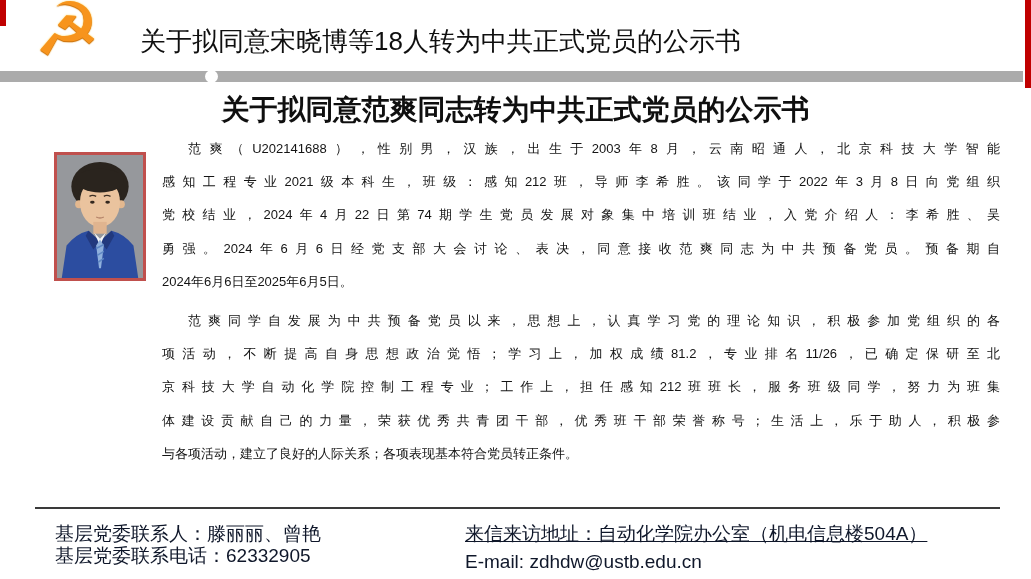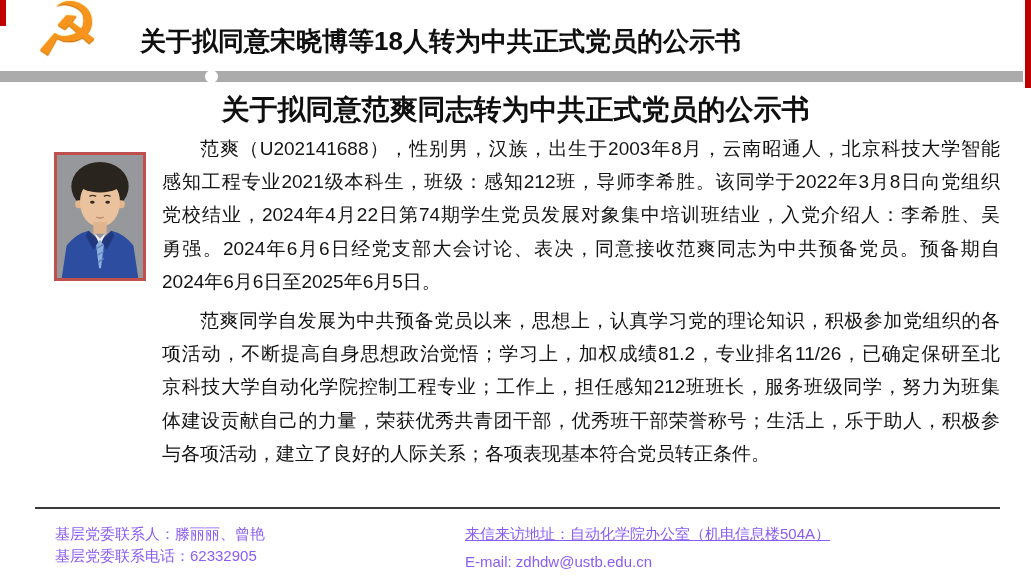--- a/index.html
+++ b/index.html
@@ -12,48 +12,48 @@
   
   .red-mark-left{position:absolute;left:0;top:0;width:6px;height:26px;background:#c00000;}
   .red-strip-right{position:absolute;right:0;top:0;width:6px;height:88px;background:#c00000;}
   .emblem{
     position:absolute;left:34px;top:-8px;font-size:74px;line-height:74px;
     color:#f7941d;text-shadow:0 1px 1px #c96a00, 0 0 2px #ffd24d;
     font-family:"DejaVu Sans",sans-serif;
   }
   .header-title{
     position:absolute;left:140px;top:24px;margin:0;
-    font-size:26px;font-weight:bold;color:#0f0f0f;white-space:nowrap;
+    font-size:26px;font-weight:normal;color:#0f0f0f;white-space:nowrap;
   }
   .gray-bar{position:absolute;left:0;top:71px;width:1023px;height:11px;background:#ababab;}
   .bar-dot{position:absolute;left:205px;top:-1px;width:13px;height:13px;border-radius:50%;background:#ffffff;}
 
   
   .notice-title{
     position:absolute;left:0;top:91px;width:100%;margin:0;text-align:center;
     font-size:28px;font-weight:bold;color:#0f0f0f;
   }
   .photo{
     position:absolute;left:54px;top:152px;width:92px;height:129px;
     border:3px solid #c0504d;box-sizing:border-box;background:#96989c;
   }
   .photo svg{display:block;width:100%;height:100%;}
 
   .textcol{position:absolute;left:162px;top:132px;width:838px;}
   .bodyline{
-    font-size:19px;line-height:33.2px;color:#141414;
+    font-size:13px;line-height:33.2px;color:#141414;
     text-align:justify;text-align-last:justify;
   }
   .para div.bodyline:first-of-type{text-indent:2em;}
   .para div.bodyline:last-of-type{text-align-last:left;}
   .para + .para{margin-top:6px;}
 
   
   .footer-sep{position:absolute;left:35px;top:507px;width:965px;height:2px;background:#3a3a3a;}
-  .foot-item{position:absolute;font-size:15px;line-height:24px;color:#8b5cf6;white-space:nowrap;}
+  .foot-item{position:absolute;font-size:19px;line-height:24px;color:#0f172a;white-space:nowrap;}
   .fp1{left:55px;top:522px;}
   .fp2{left:55px;top:544px;}
   .fa1{left:465px;top:522px;text-decoration:underline;}
   .fa2{left:465px;top:550px;}
 </style>
 </head>
 <body>
 
 <div class="page">
 

